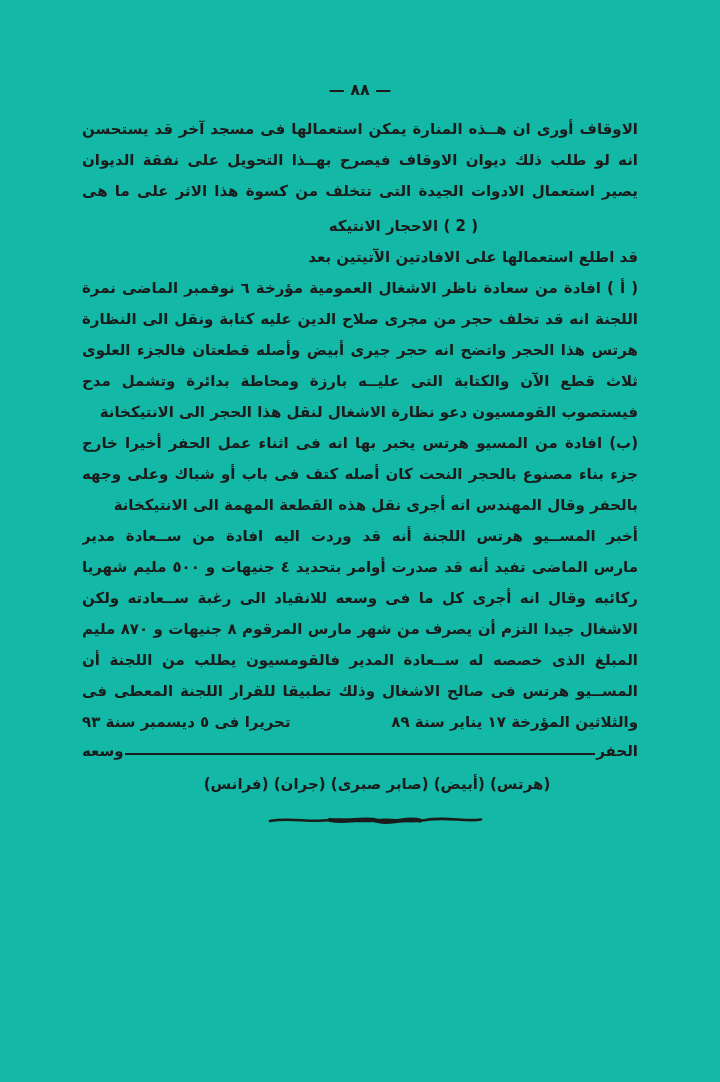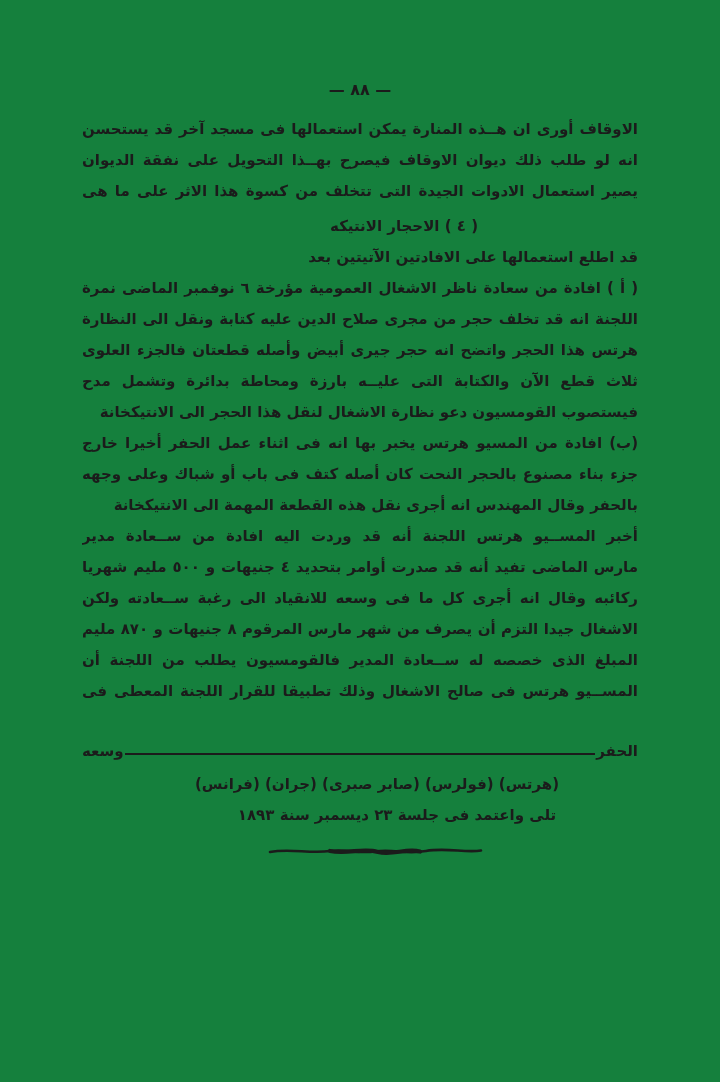--- a/index.html
+++ b/index.html
@@ -5,21 +5,21 @@
   html, body {
     margin: 0;
     padding: 0;
     background: #ffffff;
   }
   .scan-page {
     position: relative;
     width: 720px;
     height: 1082px;
     margin: 0 auto;
-    background: #15803d;
+    background: #14b8a6;
     overflow: hidden;
     font-family: "DejaVu Sans", sans-serif;
     color: #1b1b1b;
     direction: rtl;
   }
   .page-number {
     position: absolute;
     top: 80px;
     left: 0;
     width: 100%;
@@ -86,21 +86,21 @@
 <div class="scan-page">
 
   <div class="page-number">— ٨٨ —</div>
 
   <div class="doc-body">
 
     <div class="line full">الاوقاف أورى ان هــذه المنارة يمكن استعمالها فى مسجد آخر قد يستحسن القومسيون</div>
     <div class="line full">انه لو طلب ذلك ديوان الاوقاف فيصرح بهــذا التحويل على نفقة الديوان تحت شرط أن</div>
     <div class="line full">يصير استعمال الادوات الجيدة التى تتخلف من كسوة هذا الاثر على ما هى موضوعة الآن</div>
 
-    <div class="line heading h4pad">( ٤ ) الاحجار الانتيكه</div>
+    <div class="line heading h4pad">( 2 ) الاحجار الانتيكه</div>
     <div class="line">قد اطلع استعمالها على الافادتين الآتيتين بعد</div>
 
     <div class="line full">( أ ) افادة من سعادة ناظر الاشغال العمومية مؤرخة ٦ نوفمبر الماضى نمرة ٤٤٩١ تفيد</div>
     <div class="line full">اللجنة انه قد تخلف حجر من مجرى صلاح الدين عليه كتابة ونقل الى النظارة فعاين المســيو</div>
     <div class="line full">هرتس هذا الحجر واتضح انه حجر جيرى أبيض وأصله قطعتان فالجزء العلوى مجبور وصار</div>
     <div class="line full">ثلاث قطع الآن والكتابة التى عليــه بارزة ومحاطة بدائرة وتشمل مدح الســلطان الغورى</div>
     <div class="line">فيستصوب القومسيون دعو نظارة الاشغال لنقل هذا الحجر الى الانتيكخانة العربية</div>
 
     <div class="line full">(ب) افادة من المسيو هرتس يخبر بها انه فى اثناء عمل الحفر أخيرا خارج البرج الظفر وجد</div>
     <div class="line full">جزء بناء مصنوع بالحجر النحت كان أصله كتف فى باب أو شباك وعلى وجهه سبعان مشغولان</div>
@@ -108,31 +108,32 @@
 
 
     <div class="line full">أخبر المســيو هرتس اللجنة أنه قد وردت اليه افادة من ســعادة مدير الاوقاف بتاريخ أول</div>
     <div class="line full">مارس الماضى تفيد أنه قد صدرت أوامر بتحديد ٤ جنيهات و ٥٠٠ مليم شهريا بالمصاريف</div>
     <div class="line full">ركائبه وقال انه أجرى كل ما فى وسعه للانقياد الى رغبة ســعادته ولكن لاجل ملاحظة</div>
     <div class="line full">الاشغال جيدا التزم أن يصرف من شهر مارس المرقوم ٨ جنيهات و ٨٧٠ مليم زيادة عن</div>
     <div class="line full">المبلغ الذى خصصه له ســعادة المدير فالقومسيون يطلب من اللجنة أن تصرف ما دفعه</div>
     <div class="line full">المســيو هرتس فى صالح الاشغال وذلك تطبيقا للقرار اللجنة المعطى فى جلســتها الثالثة</div>
 
     <div class="line split-row">
+      <span>والثلاثين المؤرخة ١٧ يناير سنة ٨٩</span>
+      <span>تحريرا فى ٥ ديسمبر سنة ٩٣</span>
     </div>
 
     <div class="sig-row">
       <span>الحفر</span>
       <span class="sig-rule"></span>
       <span>وسعه</span>
     </div>
 
-    <div class="line names-row">(هرتس)  (فولرس)  (صابر صبرى)  (جران)  (فرانس)</div>
+    <div class="line names-row">(هرتس)  (أبيض)  (صابر صبرى)  (جران)  (فرانس)</div>
 
-    <div class="line adoption-row">تلى واعتمد فى جلسة ٢٣ ديسمبر سنة ١٨٩٣</div>
 
     <div class="divider-wrap">
       <svg width="215" height="16" viewBox="0 0 215 16">
         <path d="M2,9 C22,5 42,11 62,8 C78,5.5 88,11 107,8.5 C126,6 138,11.5 158,8 C178,4.5 198,10 213,7.5" fill="none" stroke="#1b1b1b" stroke-width="2.6" stroke-linecap="round"></path>
         <path d="M62,8 C80,11.5 95,4.5 110,9 C125,12.5 138,5 152,8.5" fill="none" stroke="#1b1b1b" stroke-width="4.2" stroke-linecap="round"></path>
       </svg>
     </div>
 
   </div>
 </div>

